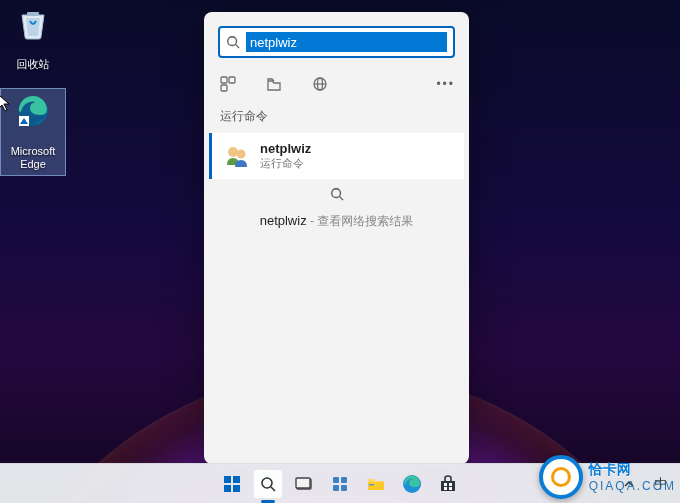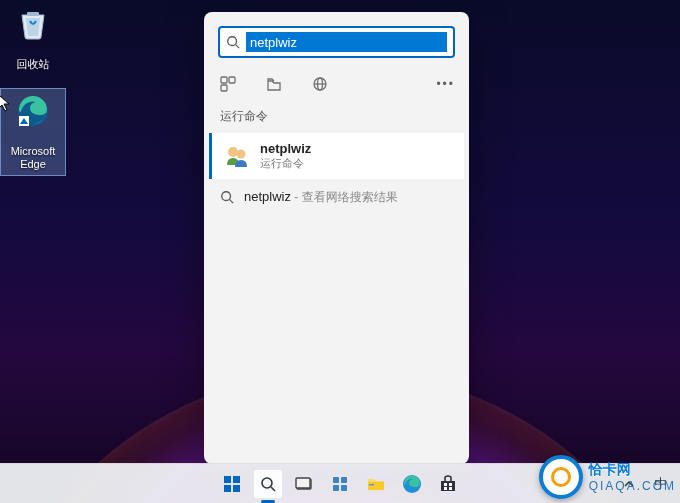--- a/index.html
+++ b/index.html
@@ -56,21 +56,21 @@
 
 .result-item {
   display:flex; align-items:center; gap:10px; padding:8px 12px; background:#fff;
   margin: 0 5px; border-left:3px solid #0067c0;
 }
 .result-item .r-icon { width:26px; height:26px; }
 .result-item .r-text { display:flex; flex-direction:column; }
 .result-item .r-title { font-size:13px; font-weight:600; color:#222; }
 .result-item .r-sub { font-size:11px; color:#777; }
 
-.web-item { display:flex; align-items:center; gap:10px; padding:8px 16px; }
+.web-item { display:flex; align-items:center; gap:10px; padding:8px 16px;flex-direction:column; }
 .web-item .w-title { font-size:13px; color:#222; }
 .web-item .w-suffix { font-size:12px; color:#888; }
 
 .taskbar {
   position:absolute; left:0; bottom:0; width:100%; height:40px;
   background: rgba(245,247,250,0.92); backdrop-filter: blur(6px);
   display:flex; align-items:center; border-top:1px solid rgba(0,0,0,0.06);
 }
 .taskbar-center { position:absolute; left:50%; transform:translateX(-50%); display:flex; gap:6px; align-items:center; }
 .tb-btn { width:30px; height:30px; border-radius:4px; display:flex; align-items:center; justify-content:center; cursor:pointer; }

